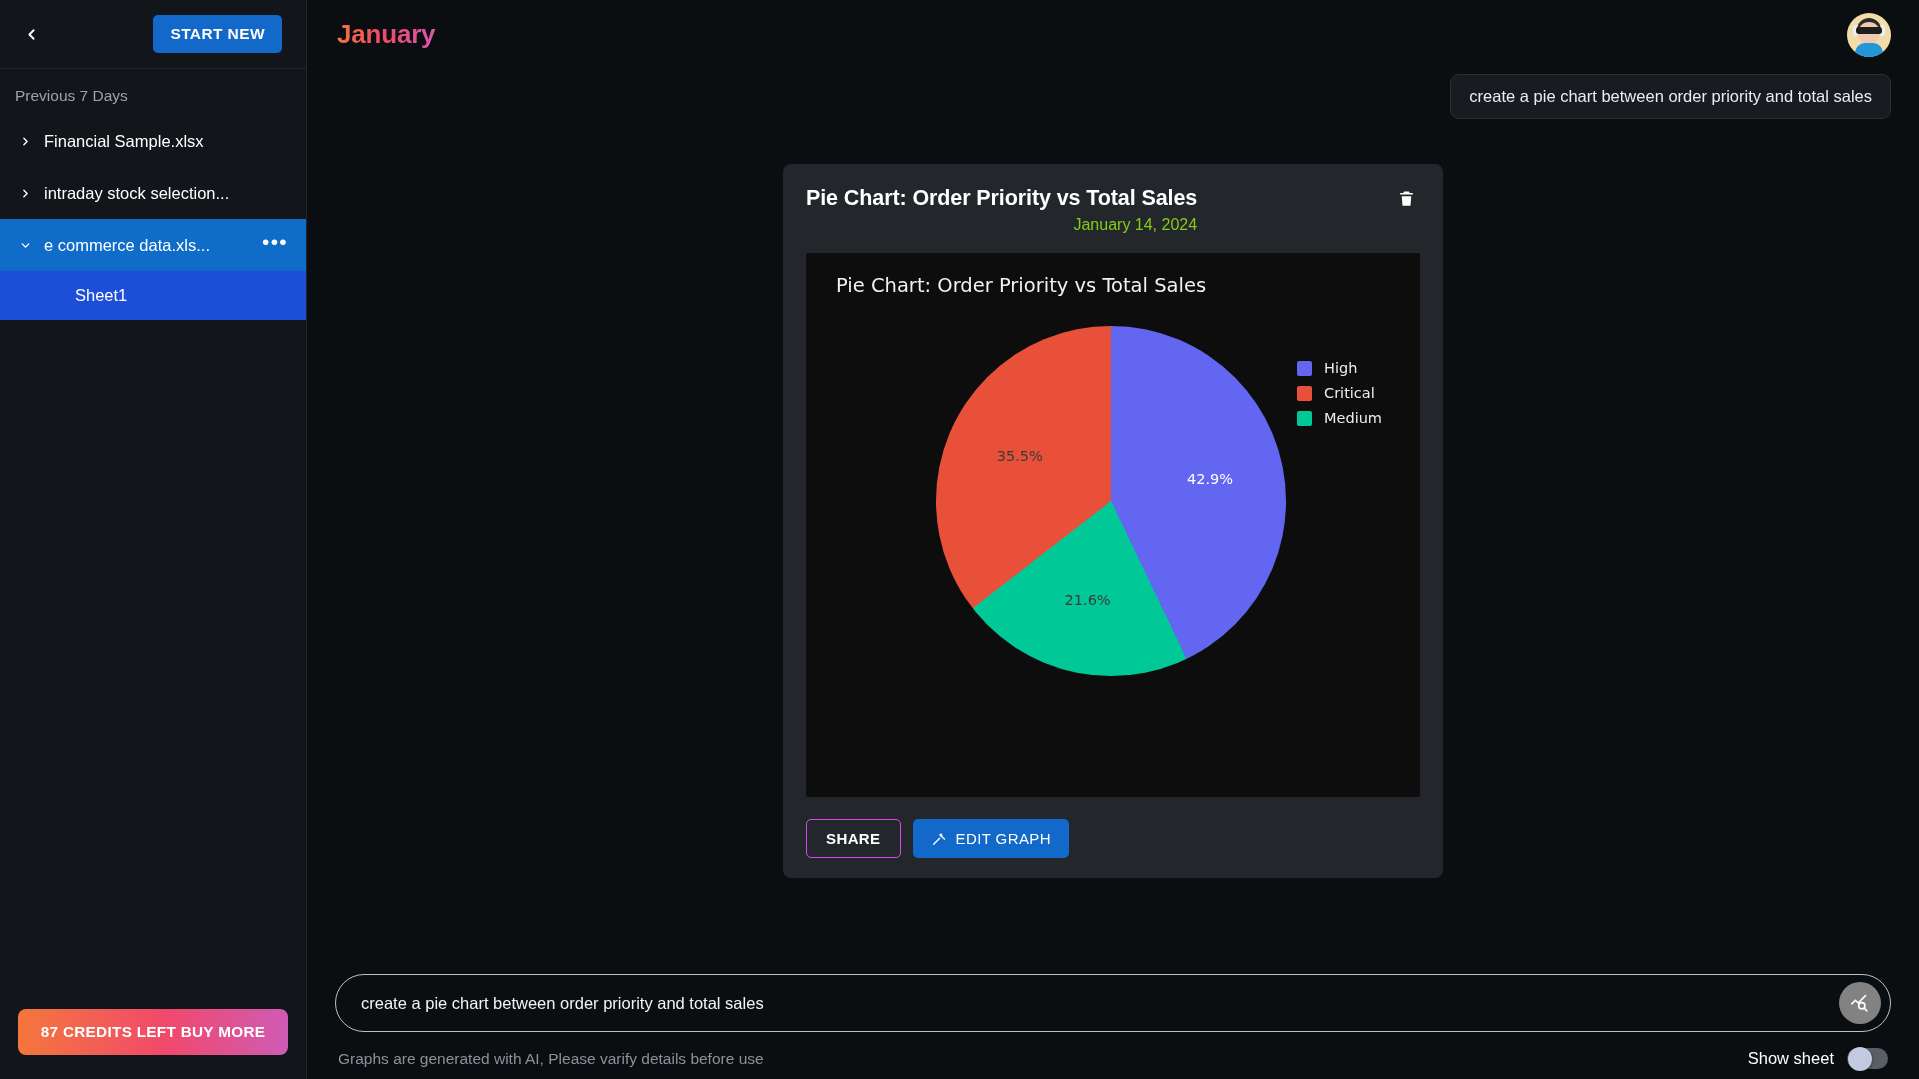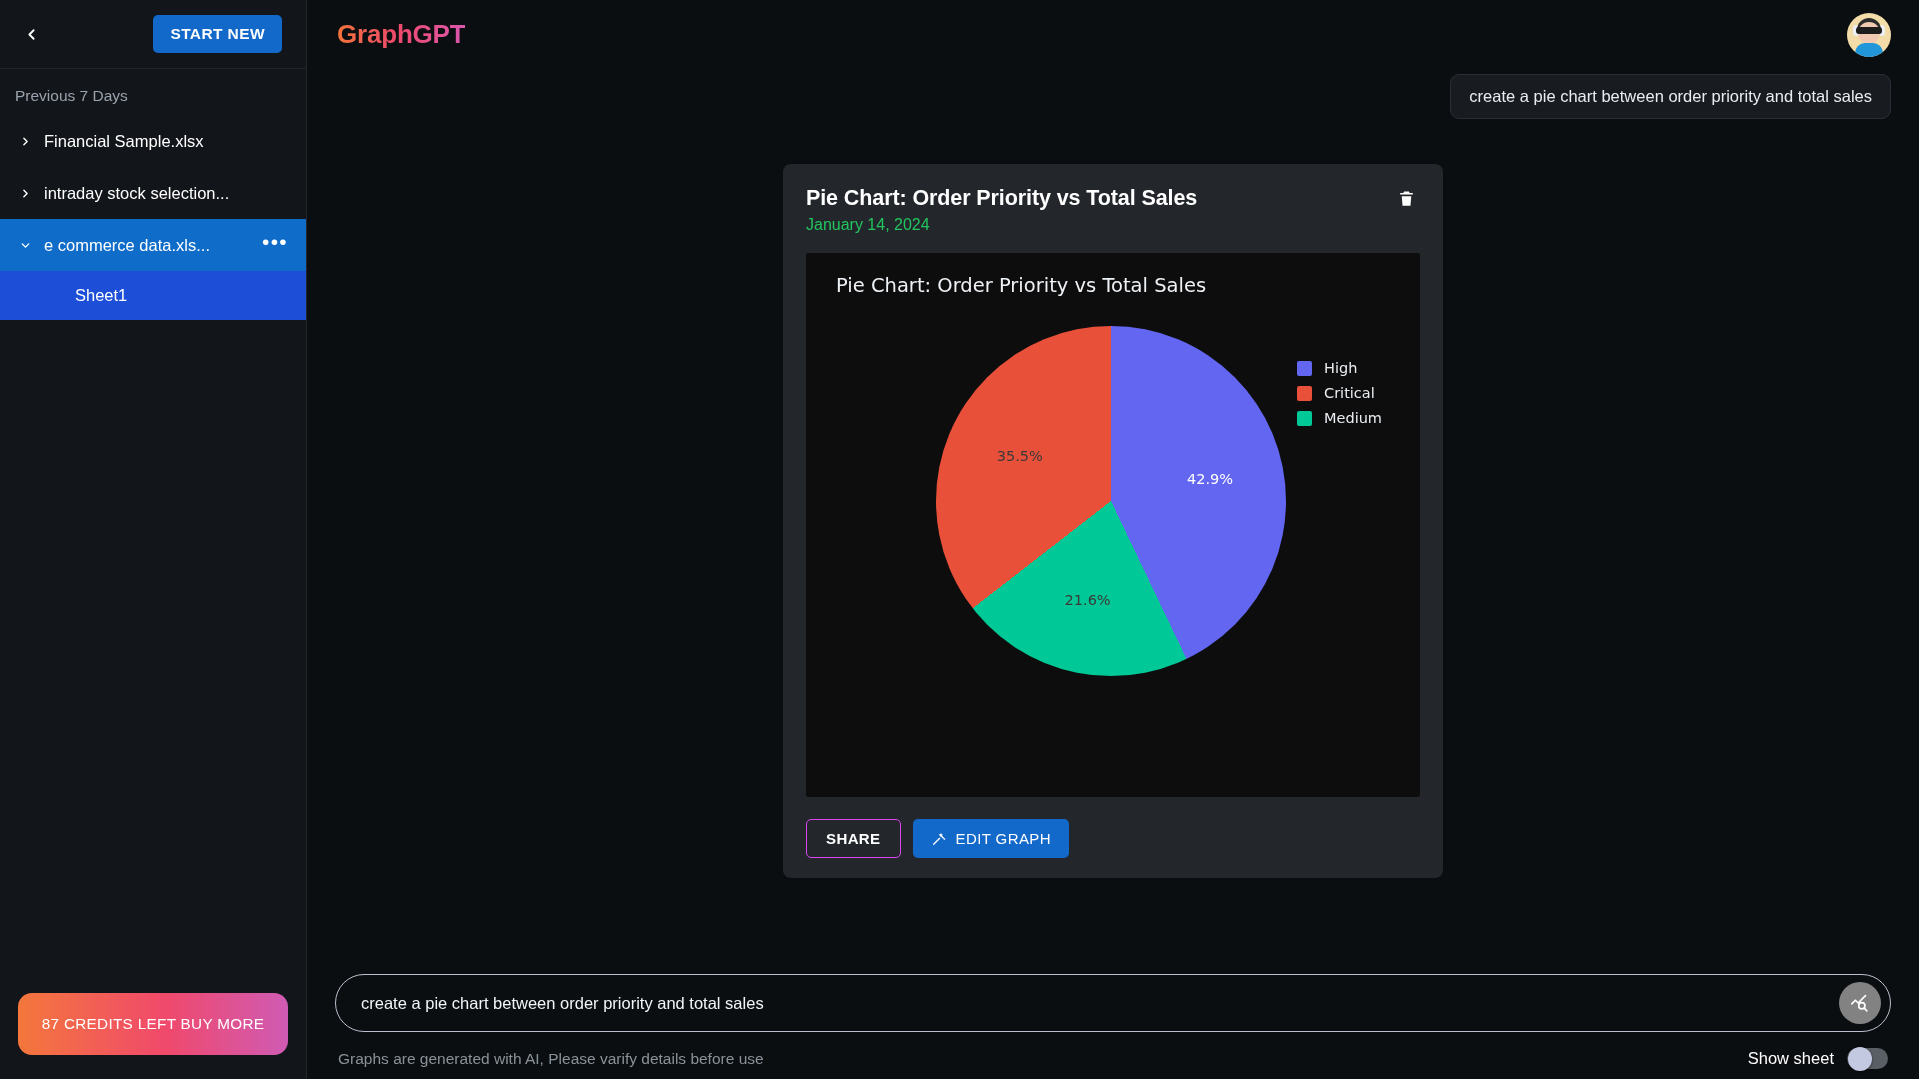--- a/index.html
+++ b/index.html
@@ -54,24 +54,24 @@
     color: #ffffff; font-size: 21px; letter-spacing: 1.3px;
     line-height: 10px; padding-bottom: 6px; cursor: pointer;
   }
   .sb-child {
     height: 49px; display: flex; align-items: center;
     padding-left: 75px; color: #ffffff; font-size: 16.5px;
     background: #1d4ed8; cursor: pointer;
   }
   .credits-wrap { margin-top: auto; padding: 0 18px 24px 18px; }
   .credits-btn {
-    width: 100%; border: none; border-radius: 14px;
+    width: 100%; border: none; border-radius: 8px;
     background: linear-gradient(90deg, #f4773c 0%, #f0496c 55%, #cf5bb4 100%);
-    color: #ffffff; font-size: 15.3px; font-weight: 400; letter-spacing: .3px;
-    padding: 22px 0; cursor: pointer; font-family: "Liberation Sans", sans-serif;
+    color: #ffffff; font-size: 15.3px; font-weight: 700; letter-spacing: .3px;
+    padding: 14px 0; cursor: pointer; font-family: "Liberation Sans", sans-serif;
   }
 
   
   .main { flex: 1; position: relative; background: #0b0e11; height:1079px; }
   .topbar {
     height: 69px; display: flex; align-items: center;
     justify-content: space-between; padding: 0 28px 0 30px;
   }
   .brand {
     font-size: 26px; font-weight: 700; letter-spacing: -.2px;
@@ -101,21 +101,21 @@
     margin-top: 5px;
   }
 
   .card {
     margin: 45px auto 0 auto; width: 660px;
     background: #23272c; border-radius: 8px;
     padding: 22px 23px 20px 23px;
   }
   .card-head { display: flex; justify-content: space-between; align-items: flex-start; }
   .card-title { color: #ffffff; font-size: 21.5px; font-weight: 700; letter-spacing: -.1px; }
-  .card-date { color: #22c55e; font-size: 16px; margin-top: 5px; }
+  .card-date { color: #84cc16; font-size: 16px; margin-top: 5px; text-align: right; }
   .trash { cursor: pointer; color: #ffffff; padding: 2px 4px; }
   .trash svg { display: block; }
 
   .plot {
     margin-top: 19px; background: #0d0d0d;
     height: 544px; position: relative; border-radius: 2px;
   }
   .plot-title {
     position: absolute; left: 30px; top: 21px;
     color: #eef2f6; font-size: 19.5px;
@@ -234,21 +234,21 @@
     </div>
 
     <div class="credits-wrap">
       <button class="credits-btn">87 CREDITS LEFT BUY MORE</button>
     </div>
   </aside>
 
   <section class="main">
 
     <div class="topbar">
-      <div class="brand">GraphGPT</div>
+      <div class="brand">January</div>
       <div class="avatar">
         <div class="av-hp-l"></div>
         <div class="av-hp-r"></div>
         <div class="av-hair"></div>
         <div class="av-face"></div>
         <div class="av-glass"></div>
         <div class="av-neck"></div>
         <div class="av-body"></div>
       </div>
     </div>

